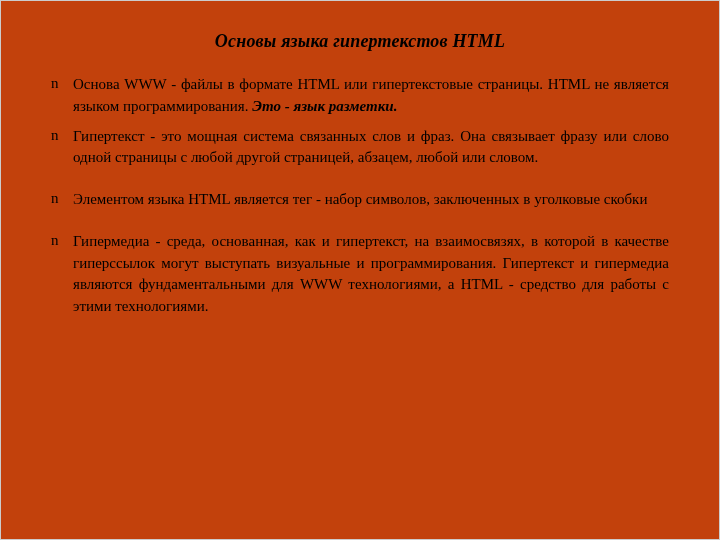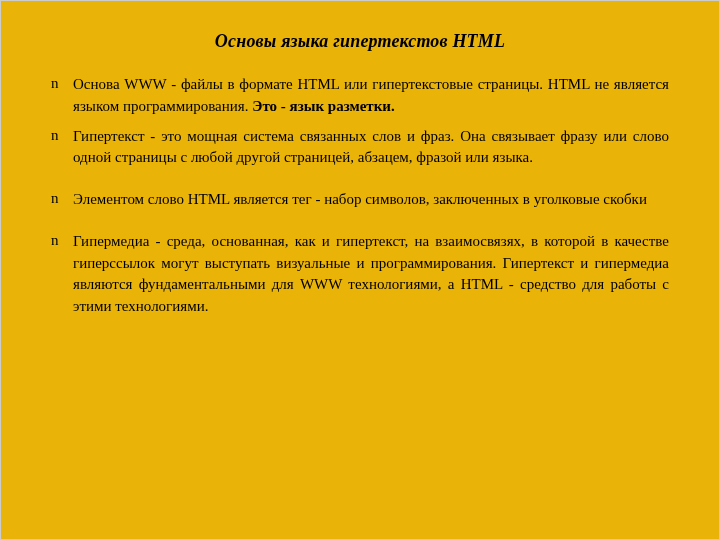--- a/index.html
+++ b/index.html
@@ -13,21 +13,21 @@
       width: 720px;
       min-height: 540px;
       font-family: "Times New Roman", Times, serif;
       font-size: 15px;
       color: #000000;
     }
 
     .page {
       width: 720px;
       min-height: 540px;
-      background: #eab308;
+      background: #c2410c;
       padding: 30px 50px 30px 50px;
       border: 1px solid #cccccc;
     }
 
     .title {
       text-align: center;
       font-style: italic;
       font-weight: bold;
       font-size: 18px;
       margin-bottom: 22px;
@@ -54,20 +54,21 @@
     }
 
     .bullet-text {
       flex: 1;
       text-align: justify;
       line-height: 1.45;
       font-size: 15px;
     }
 
     .italic-bold {
+      font-style: italic;
       font-weight: bold;
     }
 
     .spacer {
       height: 12px;
     }
   </style>
 </head>
 <body>
 
@@ -79,30 +80,30 @@
     <div class="bullet-item">
       <span class="bullet">n</span>
       <span class="bullet-text">
         Основа WWW - файлы в формате HTML или гипертекстовые страницы. HTML не является языком программирования. <span class="italic-bold">Это - язык разметки.</span>
       </span>
     </div>
 
     <div class="bullet-item">
       <span class="bullet">n</span>
       <span class="bullet-text">
-        Гипертекст - это мощная система связанных слов и фраз. Она связывает фразу или слово одной страницы с любой другой страницей, абзацем, фразой или языка.
+        Гипертекст - это мощная система связанных слов и фраз. Она связывает фразу или слово одной страницы с любой другой страницей, абзацем, любой или словом.
       </span>
     </div>
 
     <div class="spacer"></div>
 
     <div class="bullet-item">
       <span class="bullet">n</span>
       <span class="bullet-text">
-        Элементом слово HTML является тег - набор символов, заключенных в уголковые скобки
+        Элементом языка HTML является тег - набор символов, заключенных в уголковые скобки
       </span>
     </div>
 
     <div class="spacer"></div>
 
     <div class="bullet-item">
       <span class="bullet">n</span>
       <span class="bullet-text">
         Гипермедиа - среда, основанная, как и гипертекст, на взаимосвязях, в которой в качестве гиперссылок могут выступать визуальные и программирования. Гипертекст и гипермедиа являются фундаментальными для WWW технологиями, а HTML - средство для работы с этими технологиями.
       </span>

